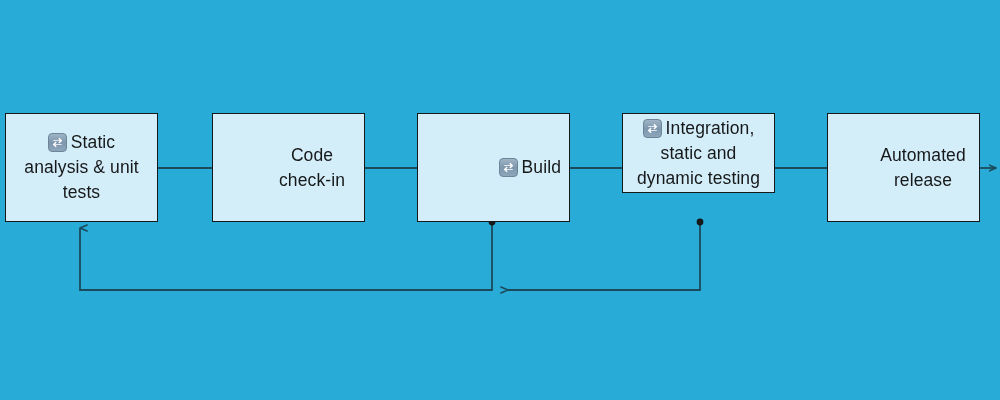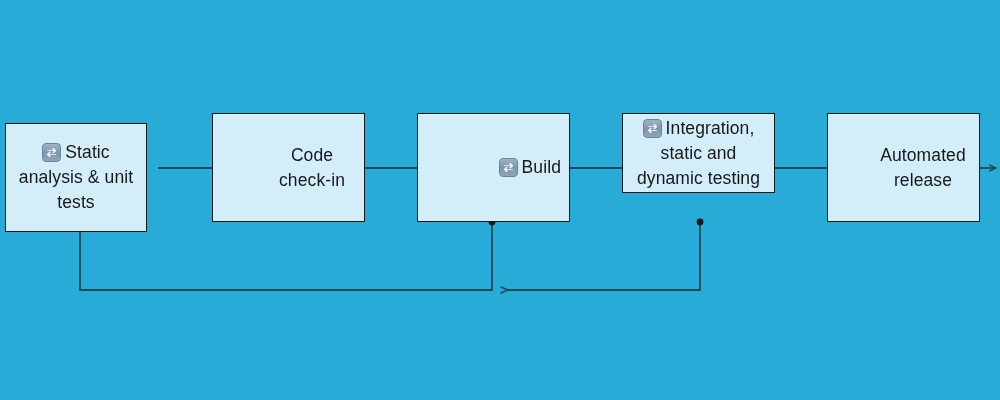--- a/index.html
+++ b/index.html
@@ -99,21 +99,21 @@
 
       <path d="M700,222 L700,290 L508,290" marker-end="url(#arrowLeft)"></path>
     </g>
 
     <g fill="#16181a" stroke="none">
       <circle cx="492" cy="222" r="3.4"></circle>
       <circle cx="700" cy="222" r="3.4"></circle>
     </g>
   </svg>
 
-  <div class="node" style="left:5px; top:123px; width:142px; height:109px;">
+  <div class="node" style="left:5px; top:113px; width:153px; height:109px;">
     <div class="node-inner">
       <span class="repeat-icon">
         <svg width="15" height="15" viewBox="0 0 16 16" xmlns="http://www.w3.org/2000/svg">
           <path d="M3.4 5.6h7.0l-1.5-1.6 1.1-1.0 3.1 3.0-3.1 3.0-1.1-1.0 1.5-1.6h-7.0z" fill="#ffffff"></path>
           <path d="M12.6 10.4h-7.0l1.5 1.6-1.1 1.0-3.1-3.0 3.1-3.0 1.1 1.0-1.5 1.6h7.0z" fill="#ffffff"></path>
         </svg>
       </span><span class="node-label">Static analysis &amp; unit tests</span>
     </div>
   </div>
 

